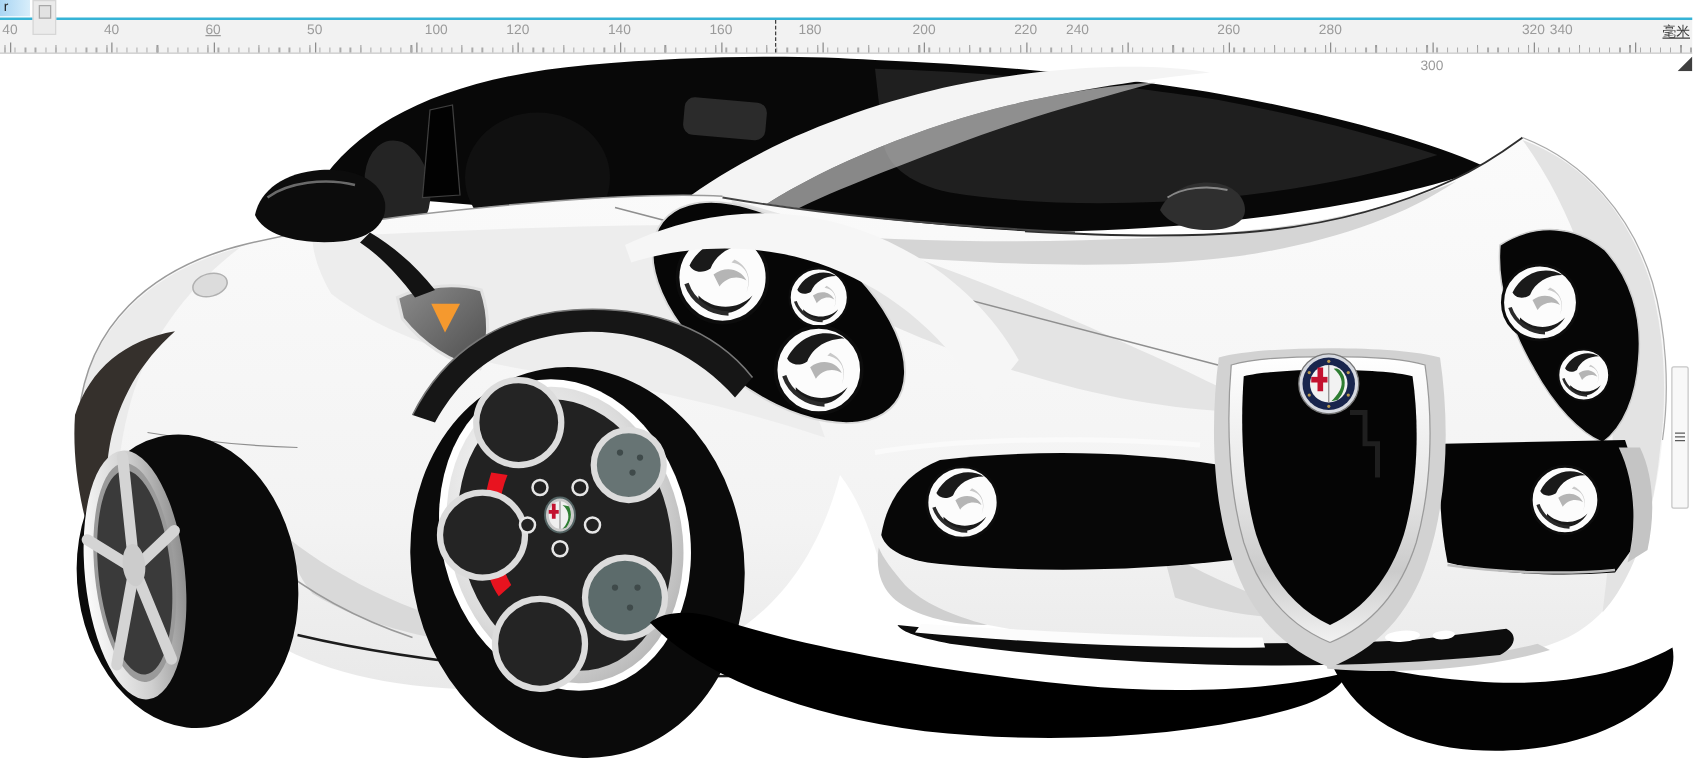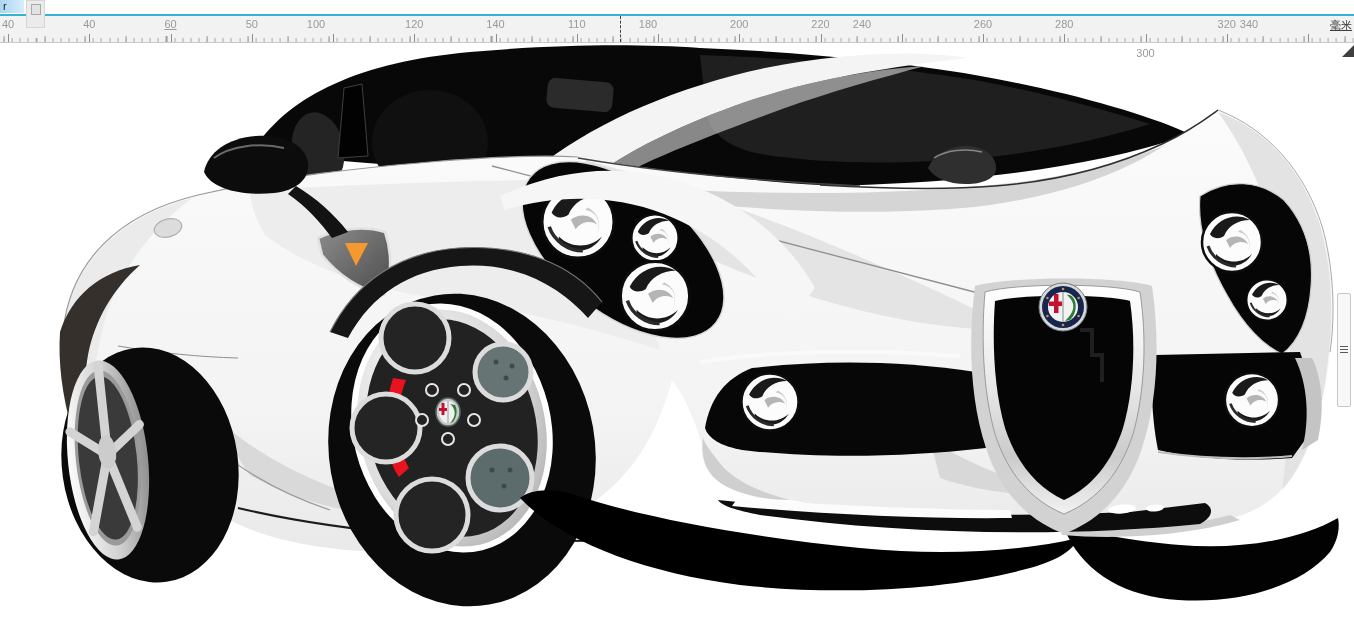--- a/index.html
+++ b/index.html
@@ -62,27 +62,27 @@
     <div class="minor-ticks"></div>
     <div>
         <span class="ruler-label" style="left: 8px;">40</span>
         <i class="ruler-major" style="left: 8px;"></i>
         <span class="ruler-label" style="left: 89.25px;">40</span>
         <i class="ruler-major" style="left: 89.25px;"></i>
         <span class="ruler-label" style="left: 170.5px; text-decoration: underline;">60</span>
         <i class="ruler-major" style="left: 170.5px;"></i>
         <span class="ruler-label" style="left: 251.75px;">50</span>
         <i class="ruler-major" style="left: 251.75px;"></i>
-        <span class="ruler-label" style="left: 316px;">100</span>
+        <span class="ruler-label" style="left: 349px;">100</span>
         <i class="ruler-major" style="left: 333px;"></i>
         <span class="ruler-label" style="left: 414.25px;">120</span>
         <i class="ruler-major" style="left: 414.25px;"></i>
         <span class="ruler-label" style="left: 495.5px;">140</span>
         <i class="ruler-major" style="left: 495.5px;"></i>
-        <span class="ruler-label" style="left: 576.75px;">110</span>
+        <span class="ruler-label" style="left: 576.75px;">160</span>
         <i class="ruler-major" style="left: 576.75px;"></i>
         <span class="ruler-label" style="left: 648px;">180</span>
         <i class="ruler-major" style="left: 658px;"></i>
         <span class="ruler-label" style="left: 739.25px;">200</span>
         <i class="ruler-major" style="left: 739.25px;"></i>
         <span class="ruler-label" style="left: 820.5px;">220</span>
         <i class="ruler-major" style="left: 820.5px;"></i>
         <span class="ruler-label" style="left: 862px;">240</span>
         <i class="ruler-major" style="left: 901.75px;"></i>
         <span class="ruler-label" style="left: 983px;">260</span>

